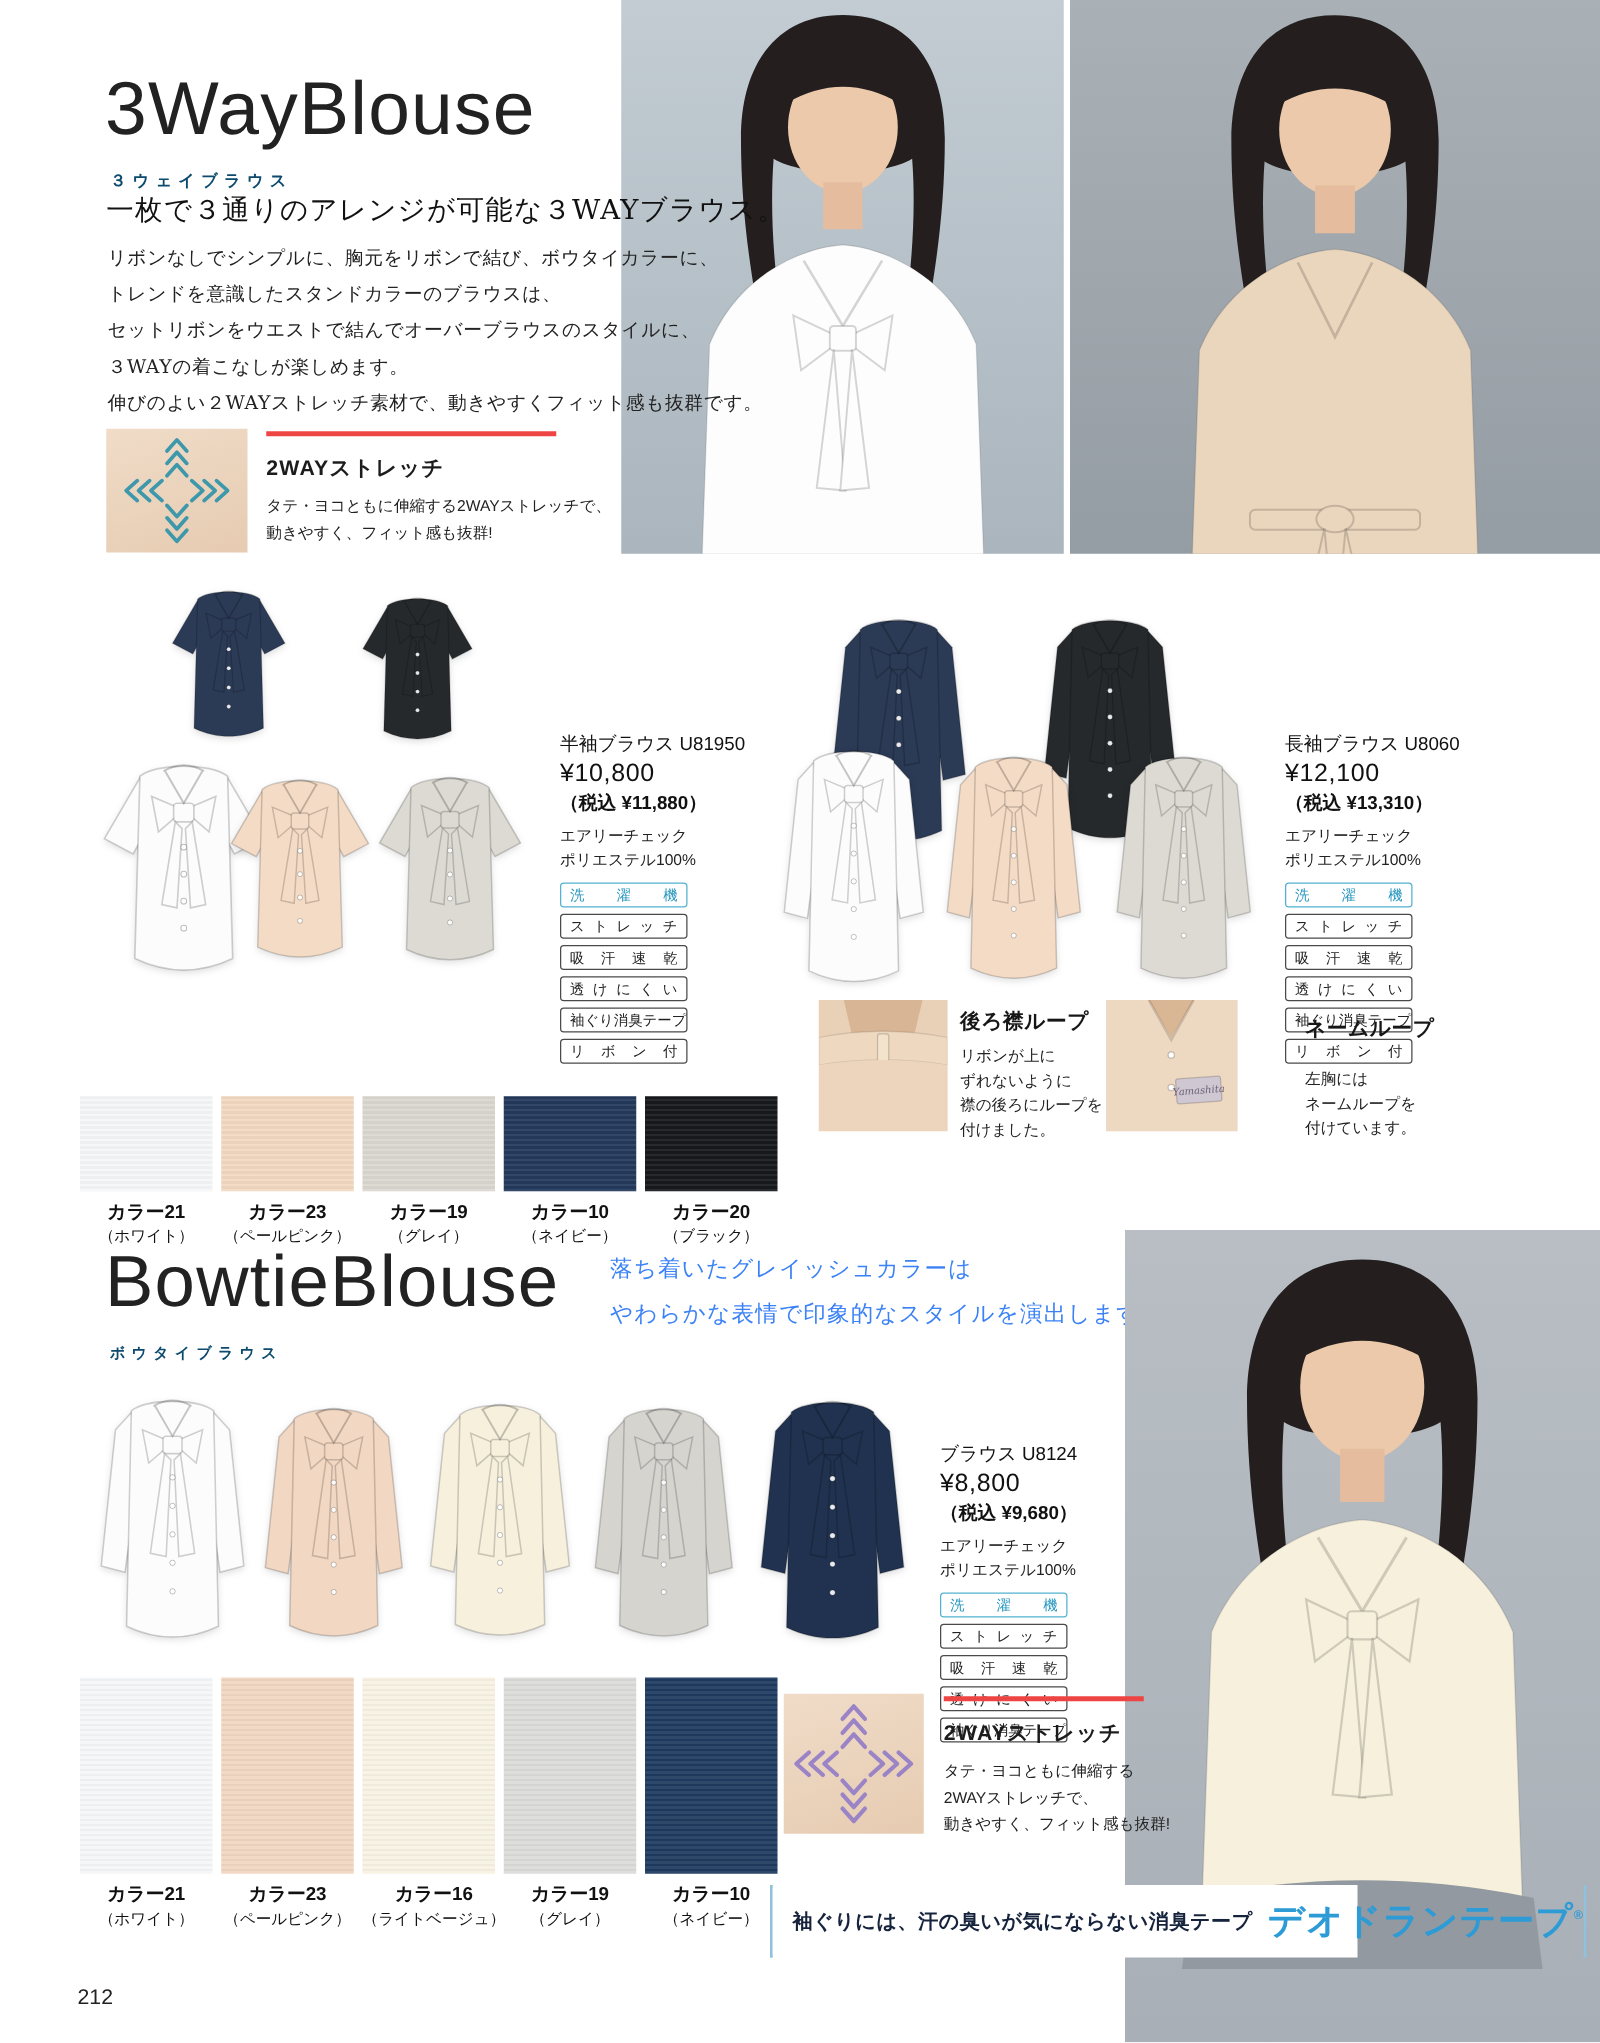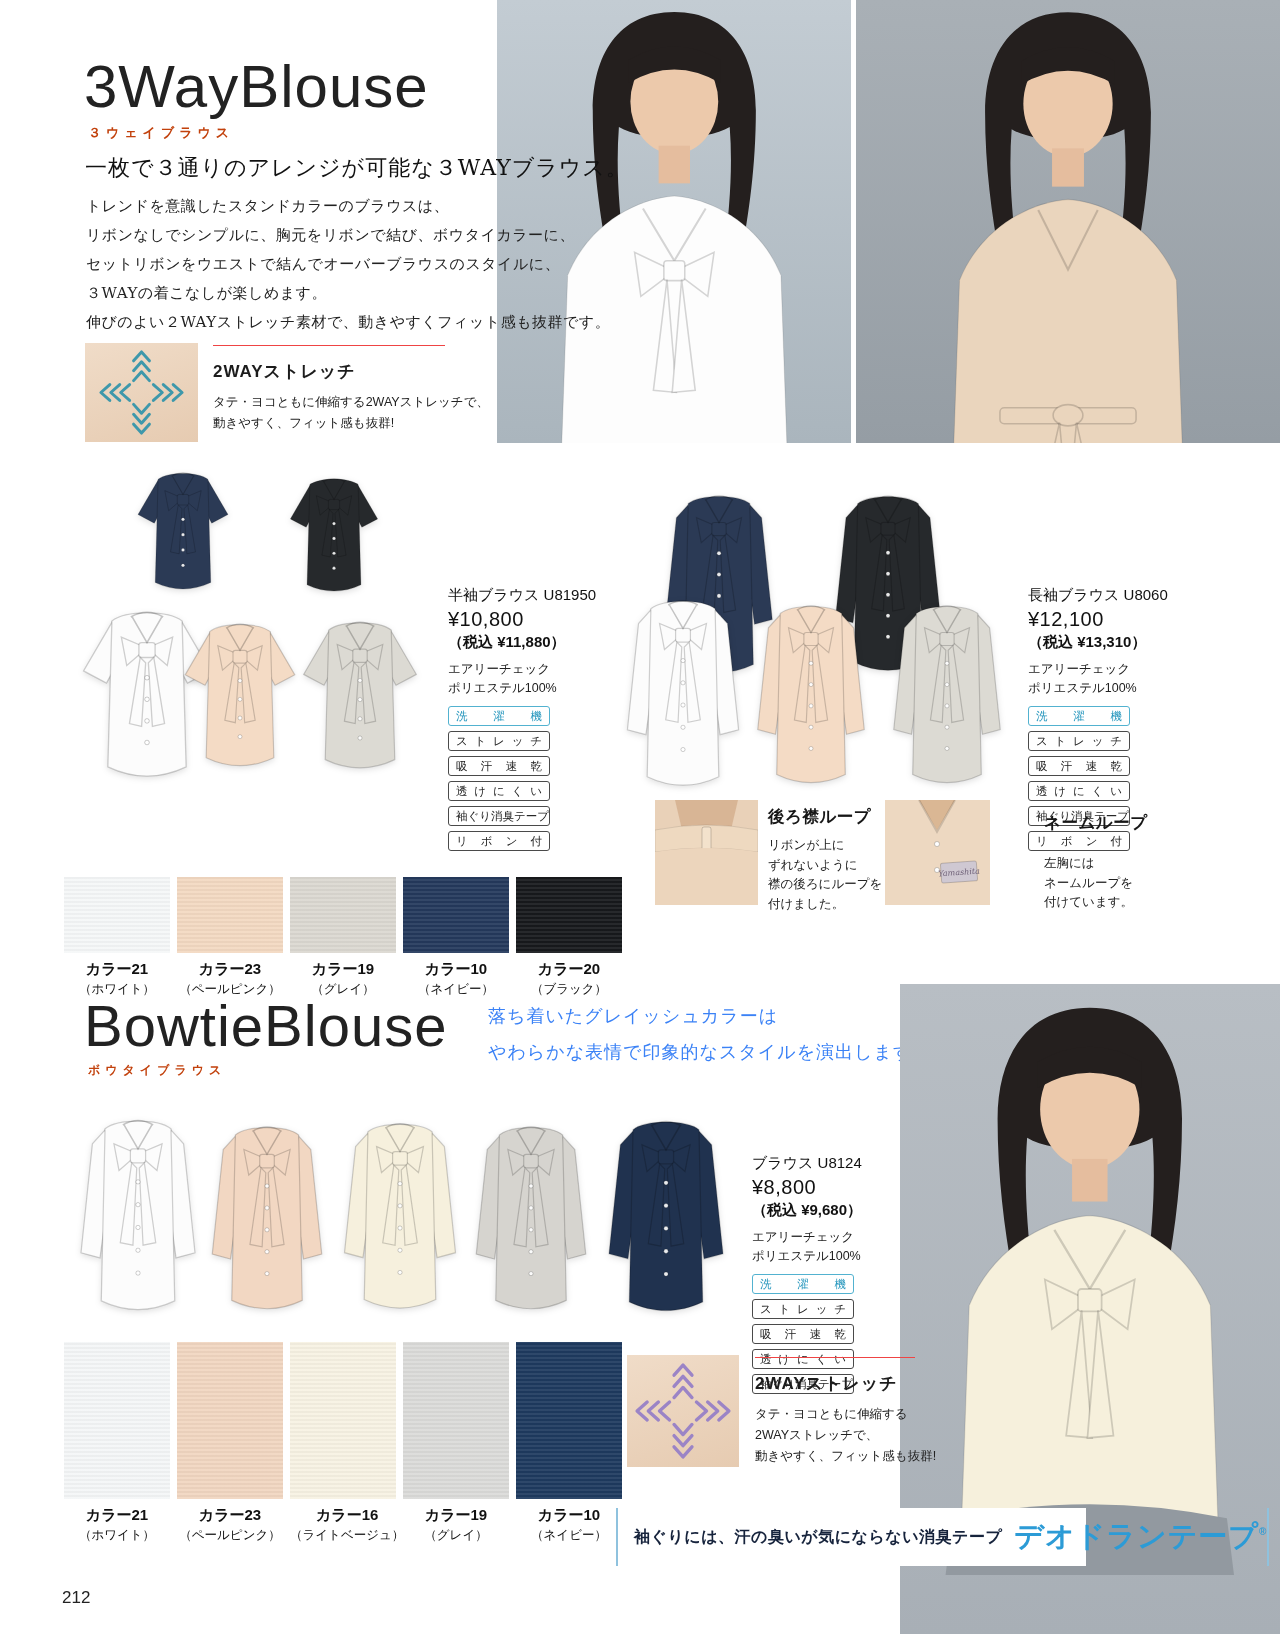--- a/index.html
+++ b/index.html
@@ -10,27 +10,27 @@
   .serif{font-family:"DejaVu Serif","Liberation Serif",serif;}
 
   
   .photo{overflow:hidden;background:linear-gradient(180deg,var(--bg1,#bcc5cc),var(--bg2,#a7b1b9));}
   .photo svg{display:block;}
 
   
   .big-title{font-size:60px;line-height:1;letter-spacing:1px;color:#222;white-space:nowrap;}
   .big-title .thin{font-weight:100;}
   .big-title .bold{font-weight:400;}
-  .kana-sub{font-size:13px;font-weight:bold;letter-spacing:5px;color:#c2410c;}
+  .kana-sub{font-size:13px;font-weight:bold;letter-spacing:5px;color:#0c4a6e;margin-top:12px;}
   .headline{font-size:22px;color:#111;letter-spacing:1px;}
   .bodytxt{font-size:15px;line-height:29px;color:#222;letter-spacing:0.5px;white-space:nowrap;}
 
   
   .stretch-img{background:linear-gradient(160deg,#f0dcc8,#e6cbb1);overflow:hidden;}
-  .stretch-col{border-top:1px solid #ef4444;}
+  .stretch-col{border-top:4px solid #ef4444;}
   .stretch-title{font-size:17px;font-weight:bold;color:#1c1c1c;margin-top:14px;letter-spacing:1px;}
   .stretch-line{font-size:12.5px;color:#222;line-height:21px;white-space:nowrap;}
   .arrows{color:#3e98ab;}
   .arrows2{color:#9b84c6;}
 
   
   .p-name{font-size:15px;color:#111;white-space:nowrap;}
   .p-price{font-size:20px;color:#111;margin-top:3px;letter-spacing:0.5px;}
   .p-tax{font-size:15px;color:#111;margin-top:2px;white-space:nowrap;font-weight:bold;}
   .p-fab{font-size:12.5px;color:#222;margin-top:9px;}
@@ -174,22 +174,22 @@
       <use href="#person-plain"></use>
     </svg>
   </div>
 
   <div class="abs big-title" style="left:84px;top:57px;">
     <span class="thin">3Way</span><span class="bold">Blouse</span>
   </div>
   <div class="abs kana-sub" style="left:88px;top:124px;">３ウェイブラウス</div>
   <div class="abs serif headline" style="left:85px;top:153px;">一枚で３通りのアレンジが可能な３WAYブラウス。</div>
   <div class="abs serif bodytxt" style="left:86px;top:192px;">
+    <div>リボンなしでシンプルに、胸元をリボンで結び、ボウタイカラーに、</div>
     <div>トレンドを意識したスタンドカラーのブラウスは、</div>
-    <div>リボンなしでシンプルに、胸元をリボンで結び、ボウタイカラーに、</div>
     <div>セットリボンをウエストで結んでオーバーブラウスのスタイルに、</div>
     <div>３WAYの着こなしが楽しめます。</div>
     <div>伸びのよい２WAYストレッチ素材で、動きやすくフィット感も抜群です。</div>
   </div>
 
   <div class="abs stretch-img" style="left:85px;top:343px;width:113px;height:99px;">
     <svg class="fit arrows" viewBox="0 0 100 100">
         <use href="#stretch-arrows"></use>
       </svg>
   </div>

